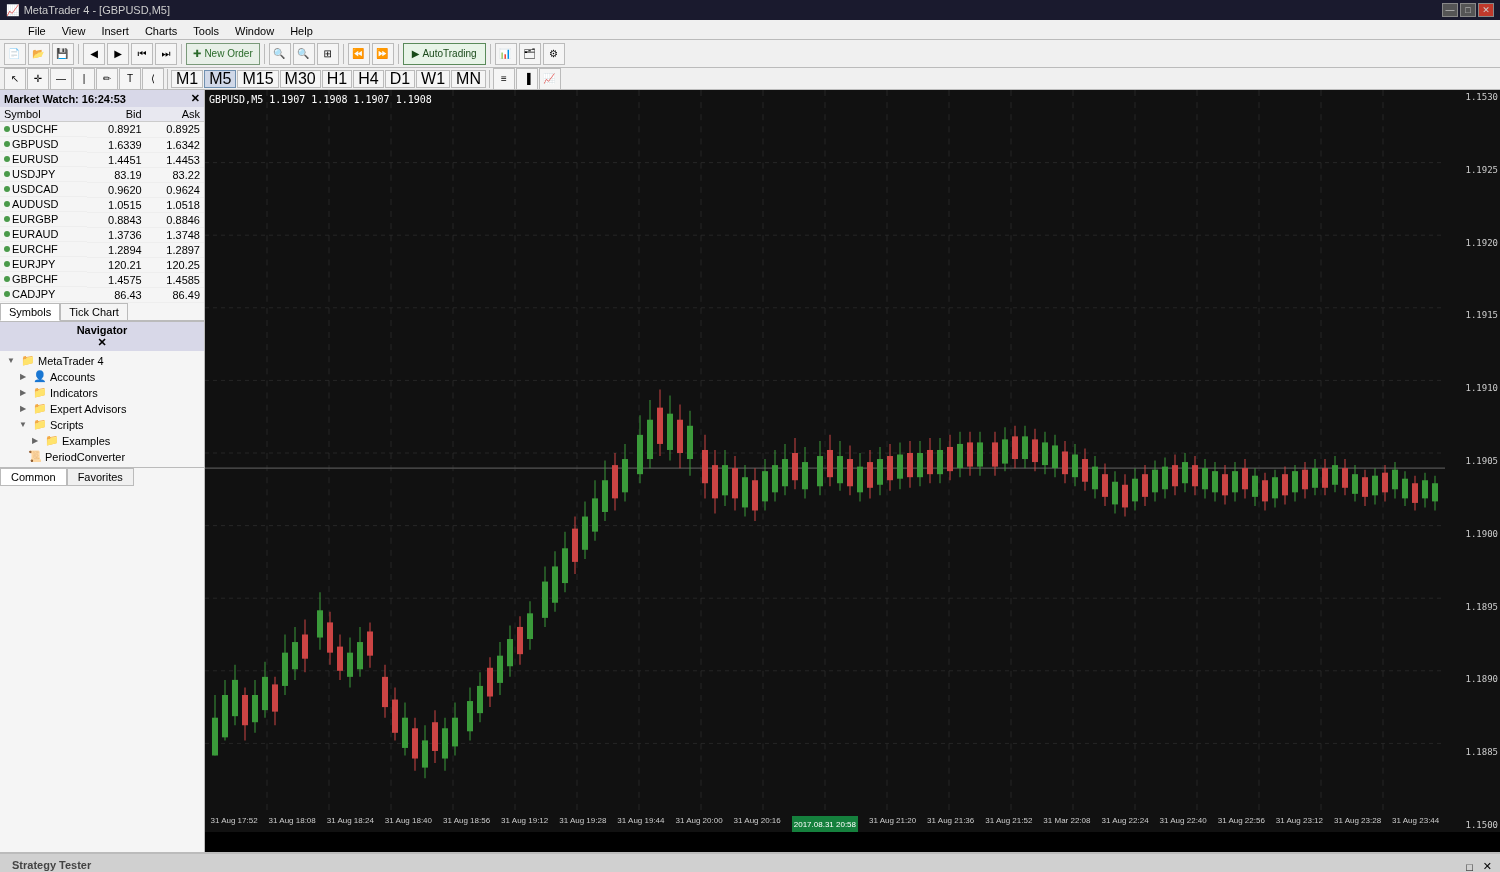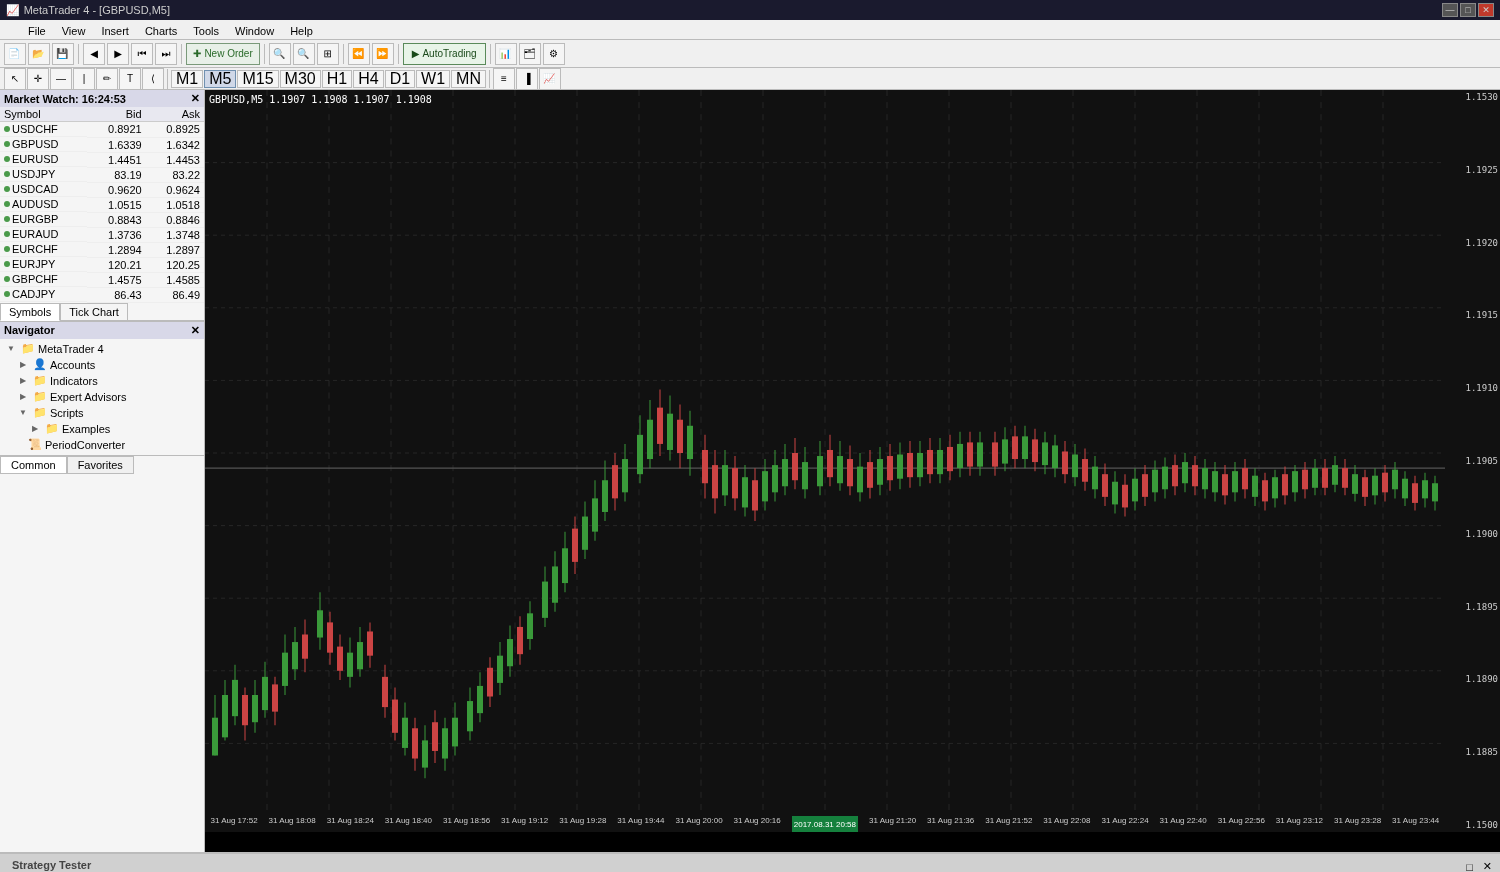--- a/index.html
+++ b/index.html
@@ -45,21 +45,21 @@
     .mw-table td:first-child { display: flex; align-items: center; gap: 2px; }
     .mw-table td:not(:first-child) { text-align: right; }
     .dot { width: 6px; height: 6px; border-radius: 50%; background: #4a9a4a; display: inline-block; }
     
     .mw-tabs { display: flex; border-bottom: 1px solid #bbb; }
     .mw-tab { padding: 2px 8px; font-size: 11px; cursor: pointer; border: 1px solid #bbb; border-bottom: none; background: #f5f5f5; }
     .mw-tab.active { background: #fff; border-bottom: 1px solid #fff; margin-bottom: -1px; }
 
     
     .navigator { flex: 1; overflow: hidden; }
-    .nav-header { background: #d8d8e8; padding: 2px 4px; font-size: 11px; font-weight: bold; display: flex; justify-content: space-between; align-items: center; }
+    .nav-header { background: #d8d8e8; padding: 2px 4px; font-size: 11px; font-weight: bold; display: flex; justify-content: space-between; align-items: center; flex-direction: column; }
     .nav-close { cursor: pointer; font-size: 11px; }
     .nav-tree { font-size: 11px; padding: 2px; }
     .nav-item { padding: 1px 2px; display: flex; align-items: center; gap: 3px; cursor: pointer; }
     .nav-item.indent1 { padding-left: 14px; }
     .nav-item.indent2 { padding-left: 26px; }
     .nav-icon { width: 14px; height: 14px; display: flex; align-items: center; justify-content: center; flex-shrink: 0; }
     .folder-icon { color: #d4a020; }
     .arrow-icon { color: #666; font-size: 8px; }
     .nav-common-tabs { display: flex; border-top: 1px solid #bbb; margin-top: auto; }
     .nav-tab { padding: 2px 10px; font-size: 11px; cursor: pointer; border: 1px solid #bbb; background: #f0f0f0; }
@@ -765,21 +765,21 @@
         <span class="x-label">31 Aug 18:56</span>
         <span class="x-label">31 Aug 19:12</span>
         <span class="x-label">31 Aug 19:28</span>
         <span class="x-label">31 Aug 19:44</span>
         <span class="x-label">31 Aug 20:00</span>
         <span class="x-label">31 Aug 20:16</span>
         <span class="x-label" style="background:#15803d;color:#fff;padding:4px 2px;">2017.08.31 20:58</span>
         <span class="x-label">31 Aug 21:20</span>
         <span class="x-label">31 Aug 21:36</span>
         <span class="x-label">31 Aug 21:52</span>
-        <span class="x-label">31 Aug 22:08</span>
+        <span class="x-label">31 Mar 22:08</span>
         <span class="x-label">31 Aug 22:24</span>
         <span class="x-label">31 Aug 22:40</span>
         <span class="x-label">31 Aug 22:56</span>
         <span class="x-label">31 Aug 23:12</span>
         <span class="x-label">31 Aug 23:28</span>
         <span class="x-label">31 Aug 23:44</span>
       </div>
     </div>
 
 

